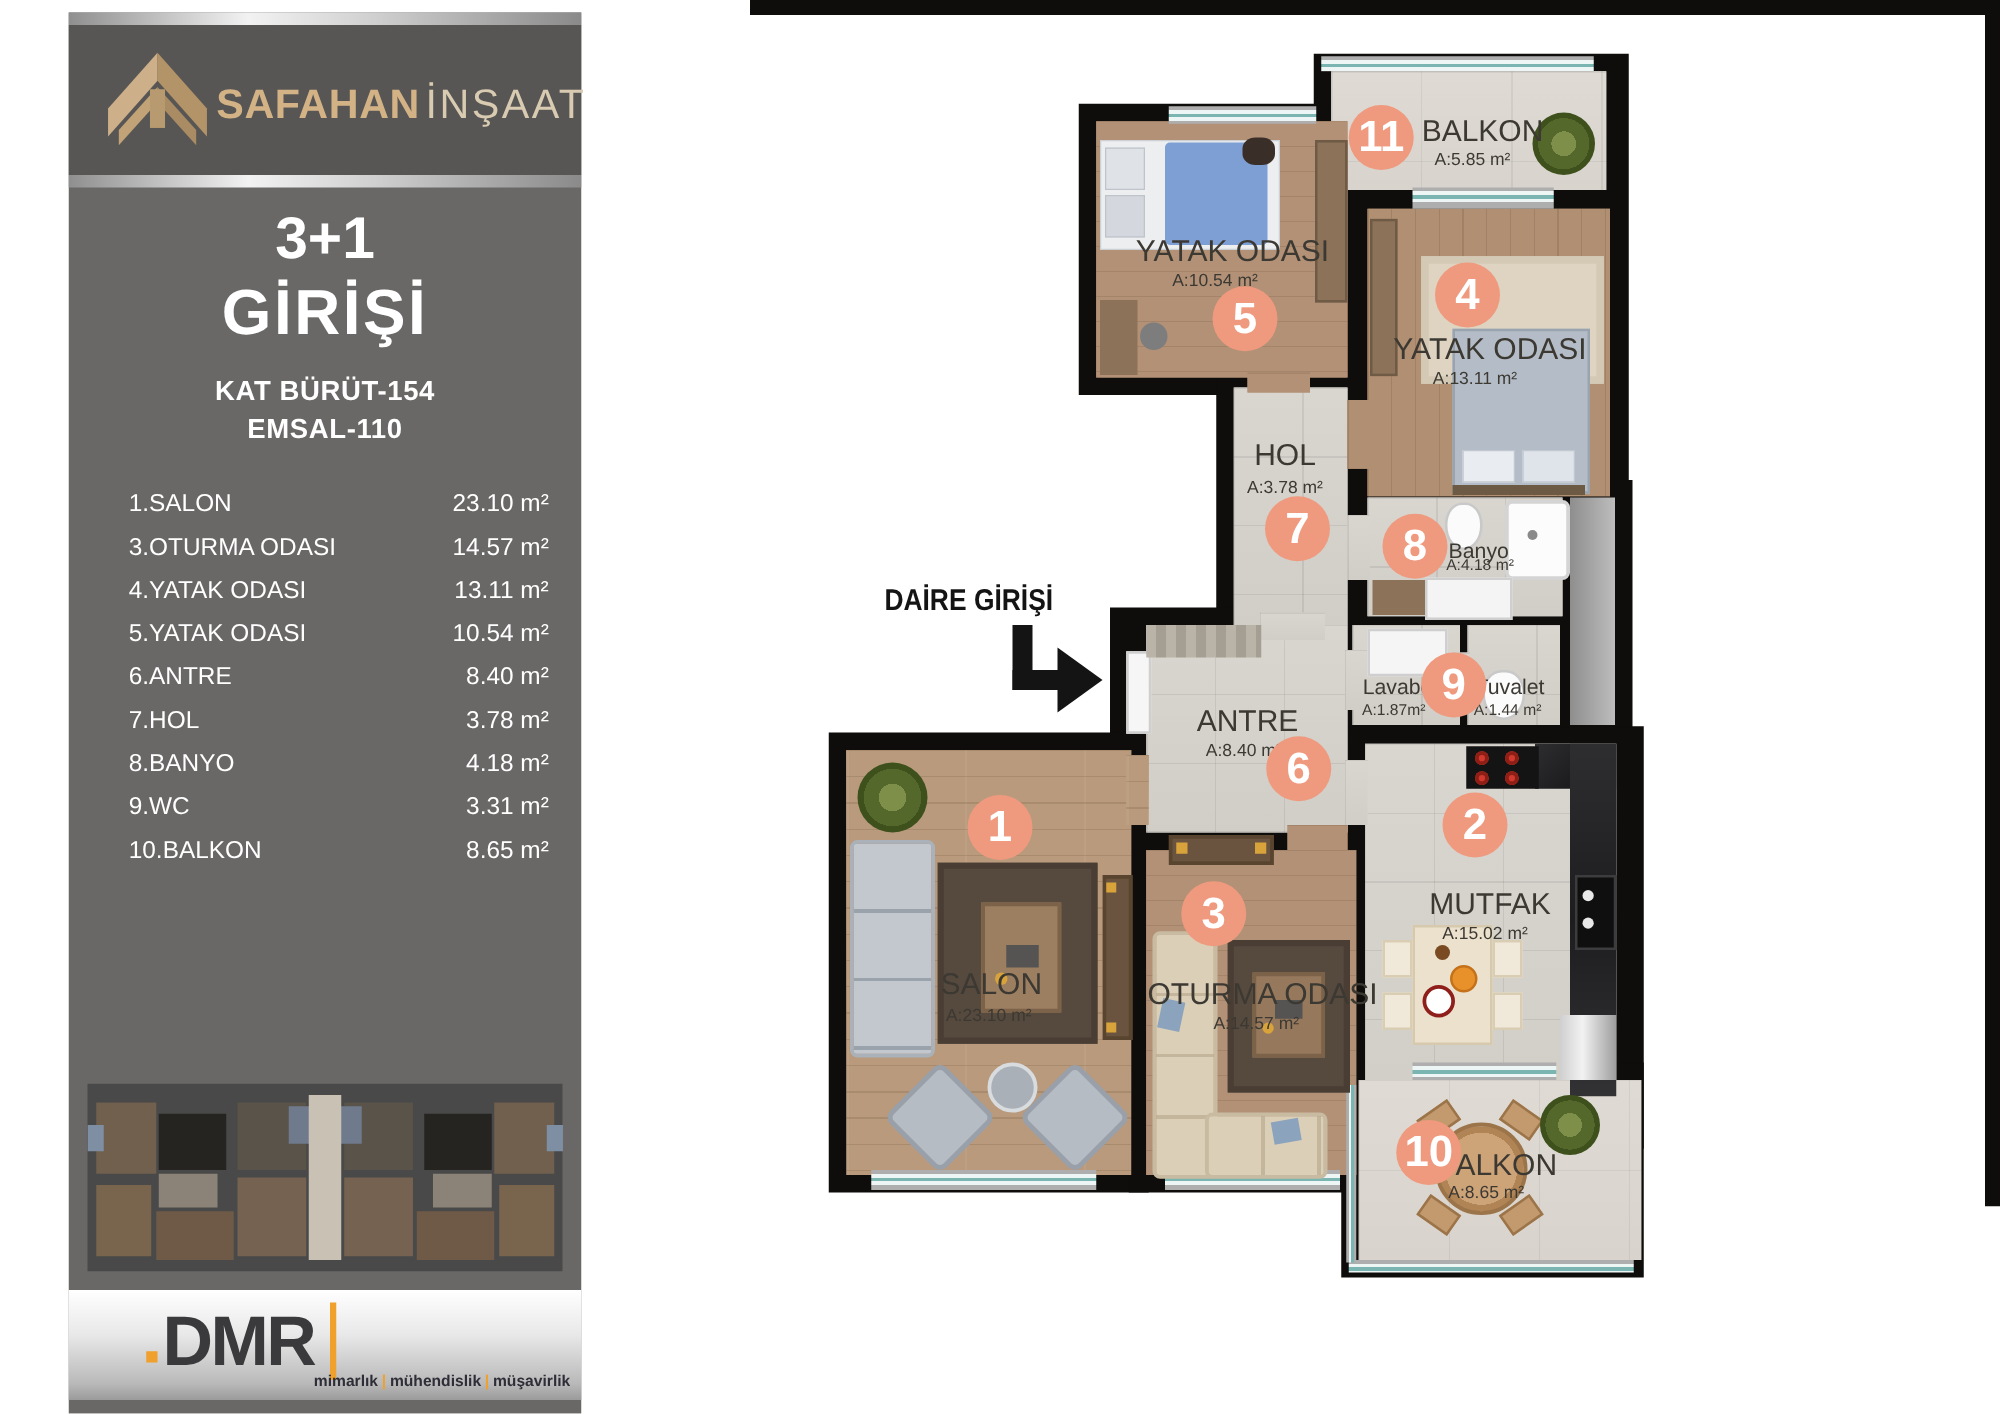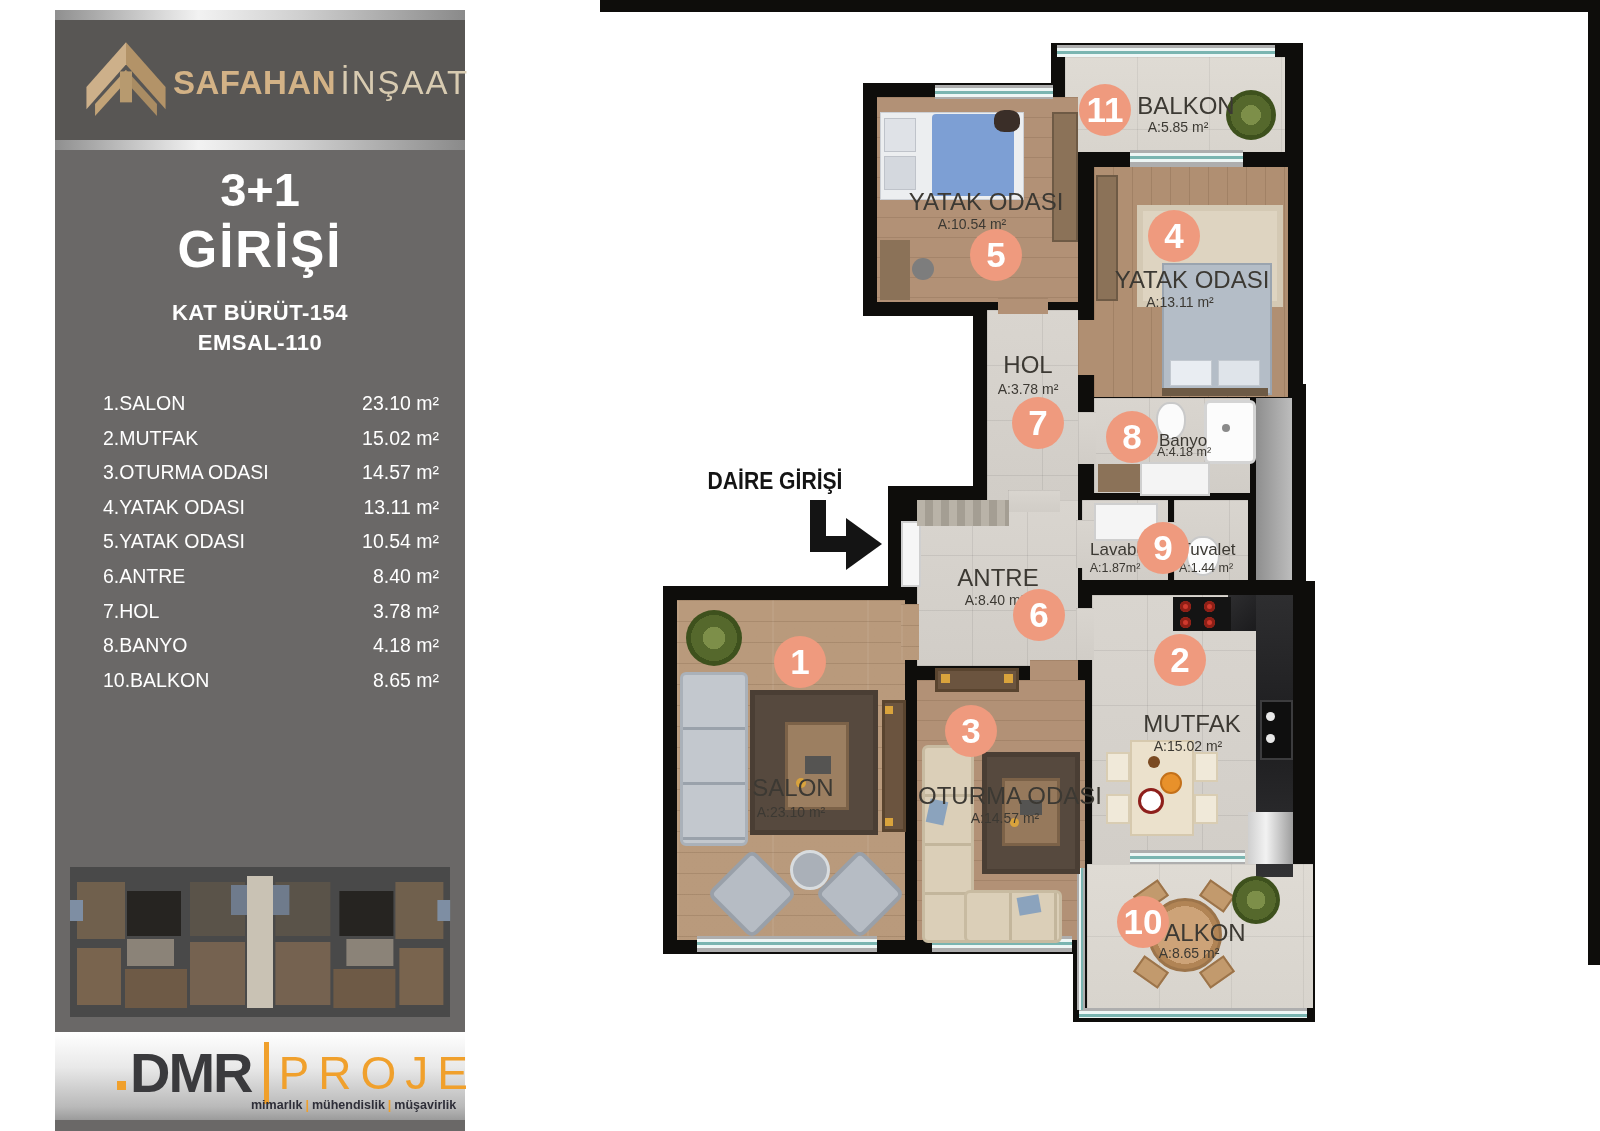--- a/index.html
+++ b/index.html
@@ -115,24 +115,20 @@
     <div class="side-title2">GİRİŞİ</div>
     <div class="side-meta" style="top:290px;">KAT BÜRÜT-154</div>
     <div class="side-meta" style="top:320px;">EMSAL-110</div>
 
     <ul class="room-list">
       <li>
           <span>1.SALON</span>
           <span class="val">23.10 m²</span>
         </li>
       <li>
-          <span>2.MUTFAK</span>
-          <span class="val">15.02 m²</span>
-        </li>
-      <li>
           <span>3.OTURMA ODASI</span>
           <span class="val">14.57 m²</span>
         </li>
       <li>
           <span>4.YATAK ODASI</span>
           <span class="val">13.11 m²</span>
         </li>
       <li>
           <span>5.YATAK ODASI</span>
           <span class="val">10.54 m²</span>
@@ -141,20 +137,24 @@
           <span>6.ANTRE</span>
           <span class="val">8.40 m²</span>
         </li>
       <li>
           <span>7.HOL</span>
           <span class="val">3.78 m²</span>
         </li>
       <li>
           <span>8.BANYO</span>
           <span class="val">4.18 m²</span>
+        </li>
+      <li>
+          <span>9.WC</span>
+          <span class="val">3.31 m²</span>
         </li>
       <li>
           <span>10.BALKON</span>
           <span class="val">8.65 m²</span>
         </li>
     </ul>
 
     <div class="thumb">
       <div class="thumb-half">
         <div class="tb" style="left:4%;top:10%;width:26%;height:38%;background:#70604d;"></div>
@@ -179,21 +179,20 @@
         <div class="tb" style="left:88%;top:12%;width:12%;height:20%;background:#6f7b8c;"></div>
       </div>
       <div class="thumb-center"></div>
     </div>
 
     <div class="dmr-band">
       <div class="dmr-row">
         <div class="dmr-dot"></div>
         <span class="dmr-txt">DMR</span>
         <div class="dmr-bar"></div>
-        <span class="proje-txt">PROJE</span>
       </div>
       <div class="dmr-tagline">
         <span>mimarlık</span><span class="sep">|</span><span>mühendislik</span><span class="sep">|</span><span>müşavirlik</span>
       </div>
     </div>
   </aside>
 
   <div id="plan">
 
     <div class="blk" style="left:0;top:0;width:1000px;height:12px;"></div>

